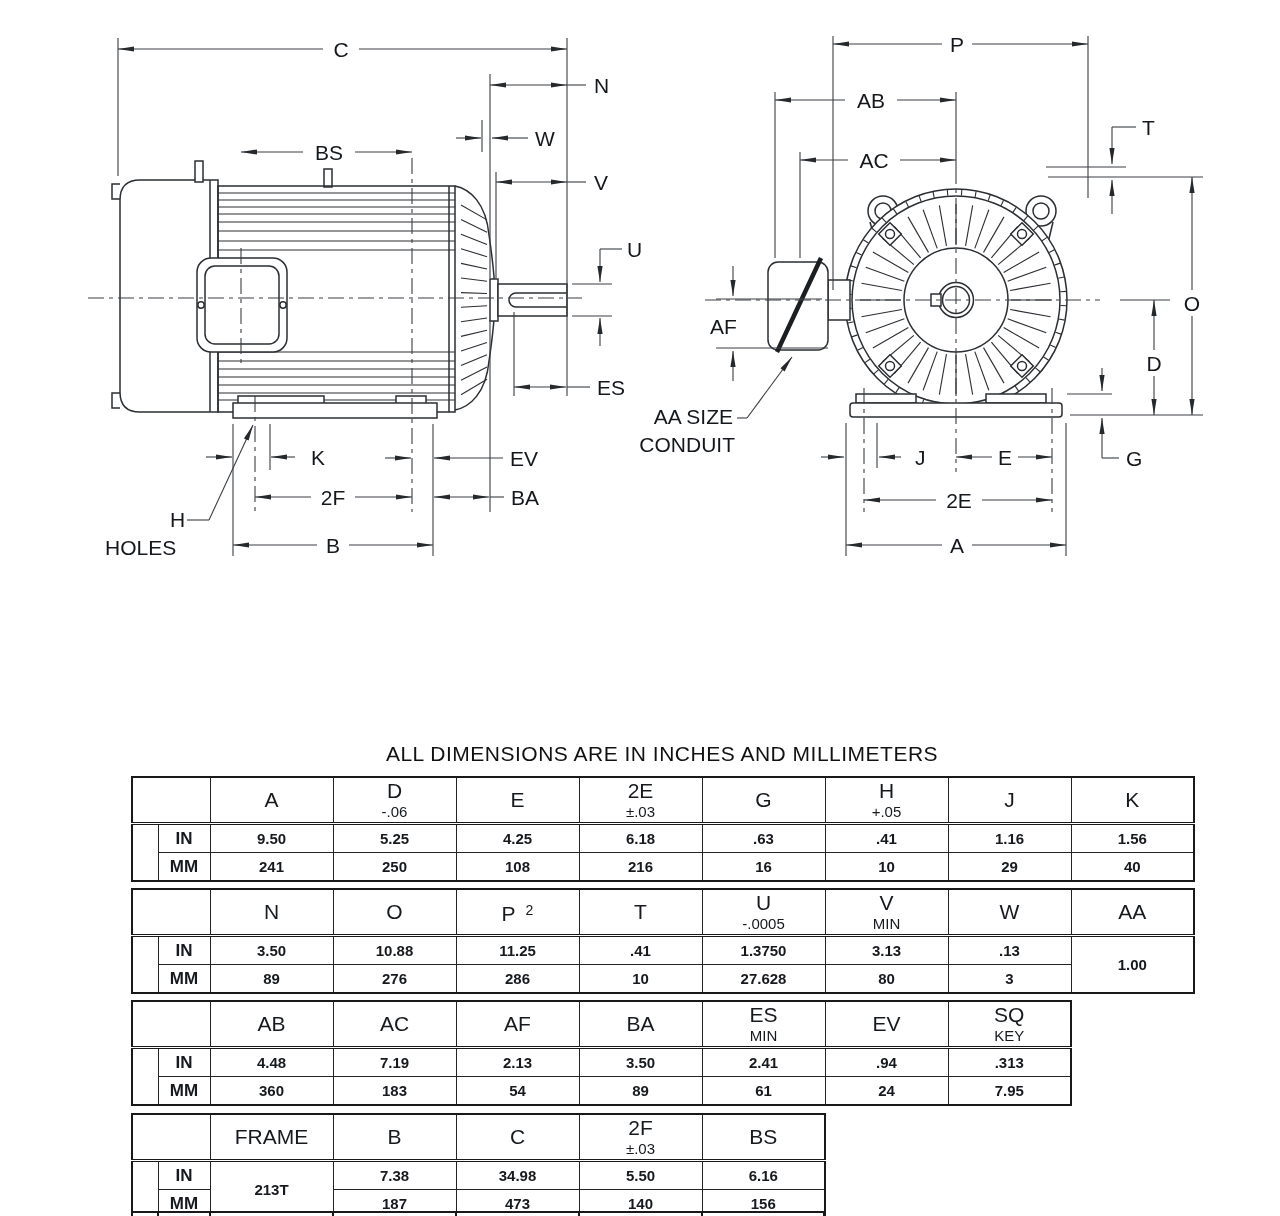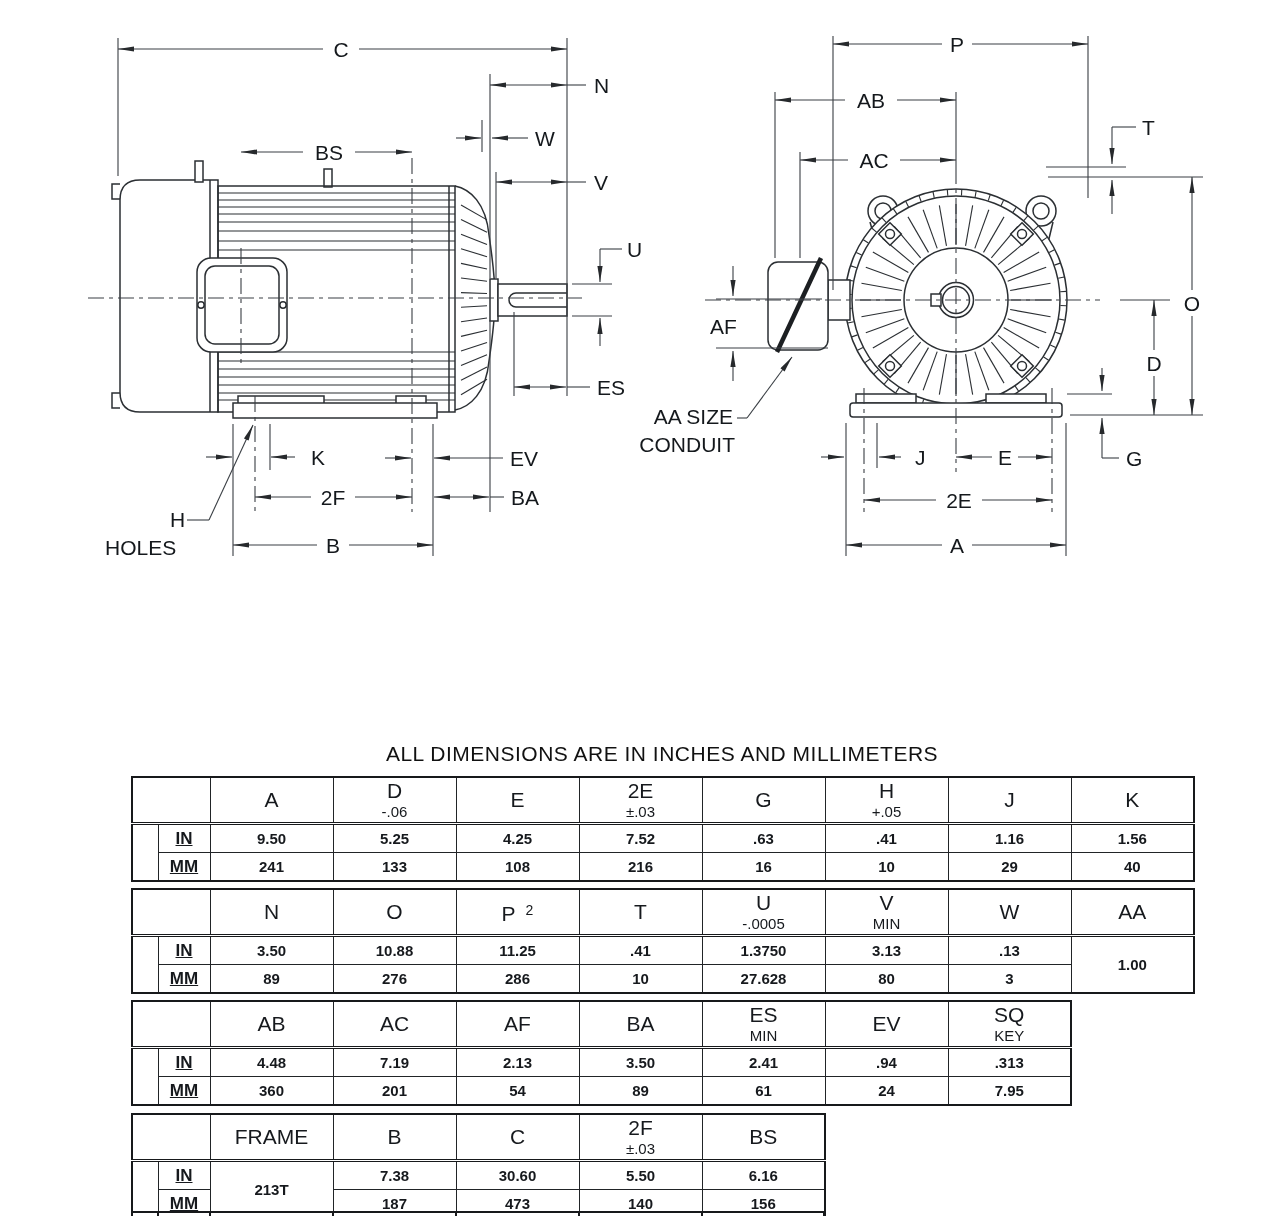--- a/index.html
+++ b/index.html
@@ -26,21 +26,21 @@
   table.dim{border-collapse:collapse;table-layout:fixed;position:absolute;
     border:2.5px solid #17191b;background:#fff;}
   table.dim td, table.dim th{border:1.3px solid #212427;padding:0;margin:0;
     text-align:center;vertical-align:middle;overflow:hidden;}
   table.dim thead th, table.dim thead td{border-bottom:3px double #17191b;height:44px;}
   table.dim .vrow td{height:27px;}
   .hcell{font-weight:400;font-size:21px;line-height:20px;}
   .h2{font-size:15px;line-height:15px;margin-top:3px;}
   .sup{font-size:14px;vertical-align:6px;margin-left:10px;}
   .val{font-size:15px;font-weight:700;}
-  .unit{font-size:17px;font-weight:700;text-decoration:underline;}
+  .unit{font-size:17px;font-weight:700;}
   .t1{left:131px;top:776px;width:1062px;}
   .t2{left:131px;top:888px;width:1062px;}
   .t3{left:131px;top:1000px;width:939px;}
   .t4{left:131px;top:1113px;width:693px;}
   .partial{position:absolute;left:131px;top:1211px;width:690px;height:5px;
     border-top:2.5px solid #17191b;border-left:2.5px solid #17191b;border-right:2px solid #17191b;}
   .partial span{position:absolute;top:0;width:2px;height:4px;background:#17191b;display:block;}
 </style>
 </head>
 <body>
@@ -420,30 +420,30 @@
         </th>
   </tr>
     </thead>
   <tbody>
   <tr class="vrow">
     <td rowspan="2"></td>
     <td class="unit">IN</td>
     <td class="val">9.50</td>
     <td class="val">5.25</td>
     <td class="val">4.25</td>
-    <td class="val">7.52</td>
+    <td class="val">6.18</td>
     <td class="val">.63</td>
     <td class="val">.41</td>
     <td class="val">1.16</td>
     <td class="val">1.56</td>
   </tr>
   <tr class="vrow">
     <td class="unit">MM</td>
     <td class="val">241</td>
-    <td class="val">133</td>
+    <td class="val">250</td>
     <td class="val">108</td>
     <td class="val">216</td>
     <td class="val">16</td>
     <td class="val">10</td>
     <td class="val">29</td>
     <td class="val">40</td>
   </tr>
   </tbody>
 </table>
 
@@ -565,21 +565,21 @@
     <td class="val">7.19</td>
     <td class="val">2.13</td>
     <td class="val">3.50</td>
     <td class="val">2.41</td>
     <td class="val">.94</td>
     <td class="val">.313</td>
   </tr>
   <tr class="vrow">
     <td class="unit">MM</td>
     <td class="val">360</td>
-    <td class="val">201</td>
+    <td class="val">183</td>
     <td class="val">54</td>
     <td class="val">89</td>
     <td class="val">61</td>
     <td class="val">24</td>
     <td class="val">7.95</td>
   </tr>
   </tbody>
 </table>
 
 <table class="dim t4">
@@ -612,21 +612,21 @@
           <div>BS</div>
         </th>
   </tr>
     </thead>
   <tbody>
   <tr class="vrow">
     <td rowspan="2"></td>
     <td class="unit">IN</td>
     <td class="val" rowspan="2">213T</td>
     <td class="val">7.38</td>
-    <td class="val">30.60</td>
+    <td class="val">34.98</td>
     <td class="val">5.50</td>
     <td class="val">6.16</td>
   </tr>
   <tr class="vrow">
     <td class="unit">MM</td>
     <td class="val">187</td>
     <td class="val">473</td>
     <td class="val">140</td>
     <td class="val">156</td>
   </tr>

